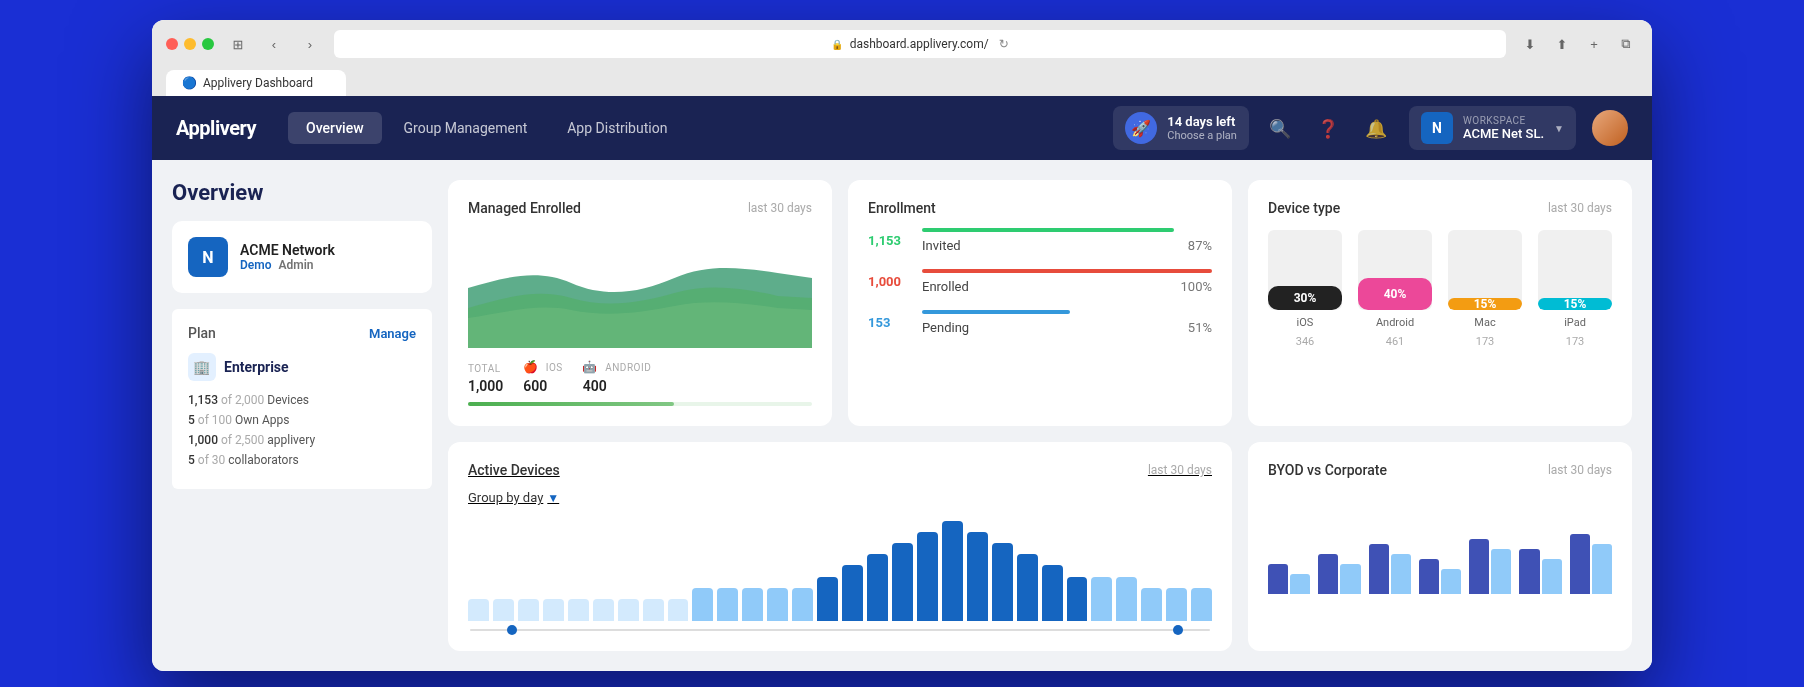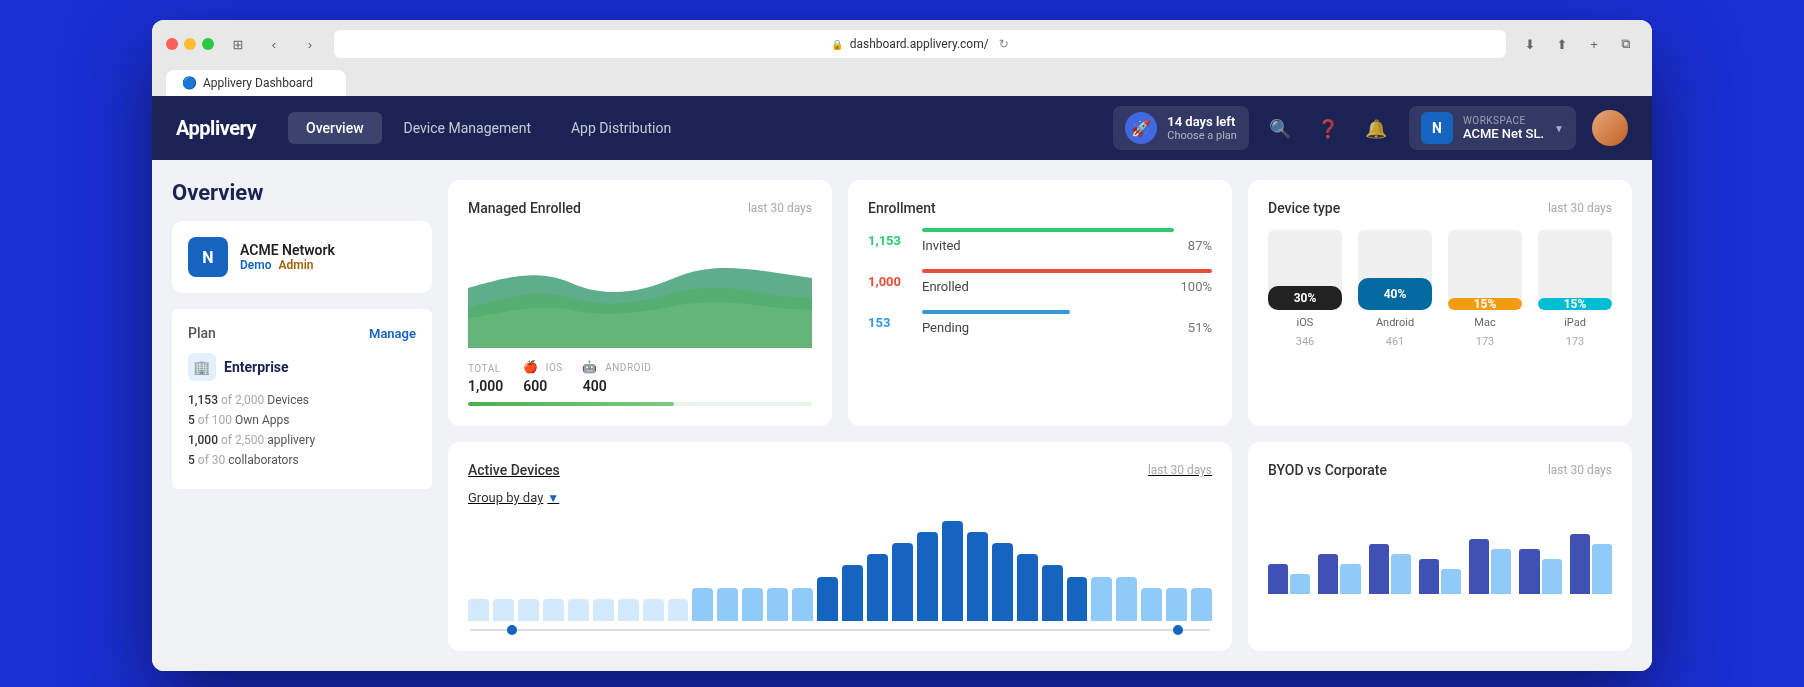--- a/index.html
+++ b/index.html
@@ -581,21 +581,21 @@
     </div>
   </div>
 
   <div class="app-container">
 
     <nav class="navbar">
       <div class="navbar-logo">Applivery</div>
 
       <div class="nav-items">
         <div class="nav-item active">Overview</div>
-        <div class="nav-item">Device Management</div>
+        <div class="nav-item">Group Management</div>
         <div class="nav-item">App Distribution</div>
       </div>
 
       <div class="nav-right">
         <div class="plan-badge">
           <div class="rocket-icon">🚀</div>
           <div class="plan-badge-text">
             <div class="days">14 days left</div>
             <div class="choose">Choose a plan</div>
           </div>
@@ -622,21 +622,21 @@
 
       <aside class="sidebar">
         <h2 class="sidebar-title">Overview</h2>
 
         <div class="org-card">
           <div class="org-logo">N</div>
           <div>
             <div class="org-name">ACME Network</div>
             <div class="org-role">
               <span>Demo</span>
-              <span style="color:#a16207;font-weight:600;margin-left:4px;">Admin</span>
+              <span style="color:#737373;font-weight:600;margin-left:4px;">Admin</span>
             </div>
           </div>
         </div>
 
         <div class="plan-card">
           <div class="plan-header">
             <span class="plan-label">Plan</span>
             <span class="manage-link">Manage</span>
           </div>
 
@@ -761,21 +761,21 @@
                 <div class="bar-fill" style="height:30%;background:#222;align-items:center;">
                   <span>30%</span>
                 </div>
               </div>
               <span class="bar-label">iOS</span>
               <span class="bar-count">346</span>
             </div>
 
             <div class="bar-group">
               <div class="bar-wrapper">
-                <div class="bar-fill" style="height:40%;background:#0369a1;">
+                <div class="bar-fill" style="height:40%;background:#ec4899;">
                   <span>40%</span>
                 </div>
               </div>
               <span class="bar-label">Android</span>
               <span class="bar-count">461</span>
             </div>
 
             <div class="bar-group">
               <div class="bar-wrapper">
                 <div class="bar-fill" style="height:15%;background:#f39c12;">

